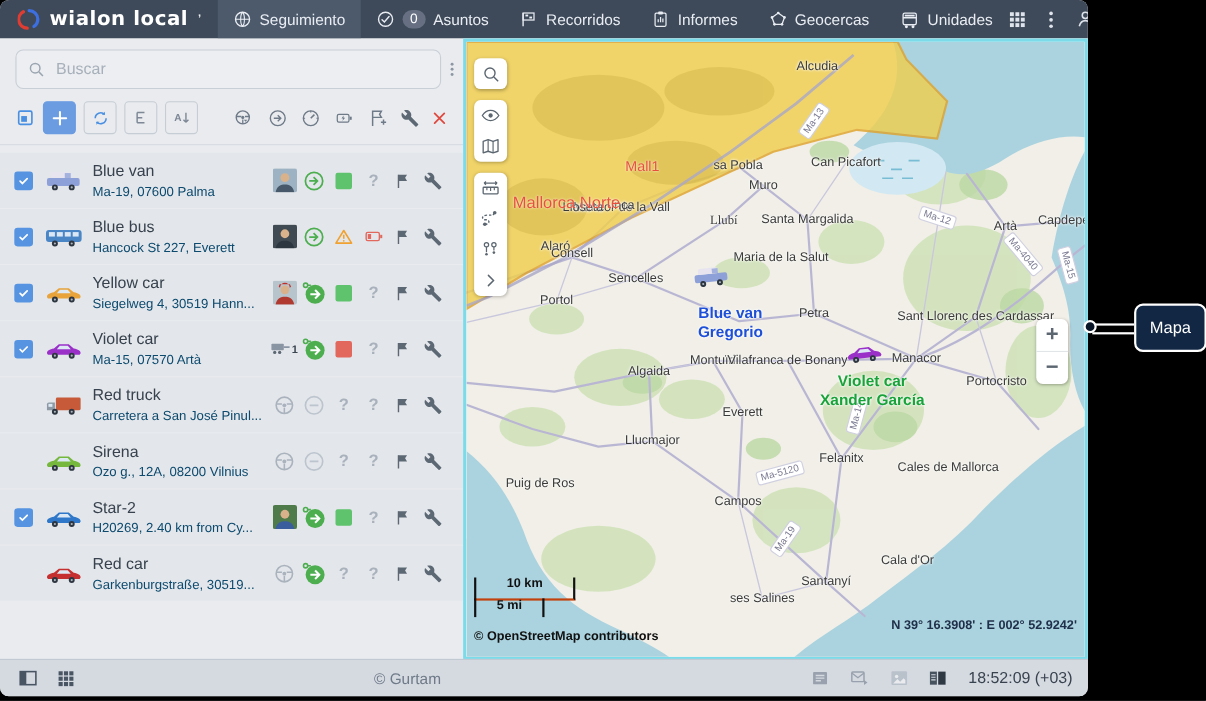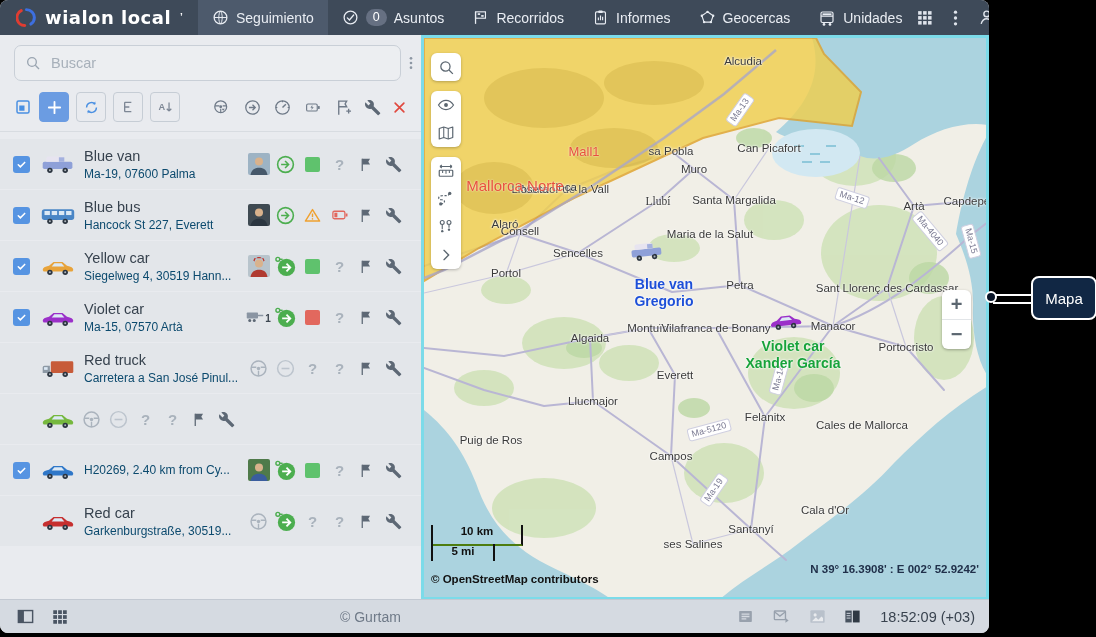--- a/index.html
+++ b/index.html
@@ -70,21 +70,21 @@
   .mgroup{background:#fff;border-radius:6px;box-shadow:0 1px 3px rgba(0,0,0,.25);margin-bottom:10px;}
   .mbtn{width:30px;height:28px;display:flex;align-items:center;justify-content:center;cursor:pointer;color:#5b6670;}
   #zoom-ctrl{position:absolute;right:22px;top:252px;width:29px;background:#fff;border-radius:6px;
     box-shadow:0 1px 3px rgba(0,0,0,.3);}
   .zbtn{height:29px;display:flex;align-items:center;justify-content:center;font-size:20px;color:#5b6670;
     cursor:pointer;font-weight:bold;}
   .zbtn:first-child{border-bottom:1px solid #e2e5e8;}
   
   #scalebar{position:absolute;left:7px;top:487px;width:92px;height:40px;color:#111;font-size:11.5px;font-weight:bold;}
   #sb-km{position:absolute;left:0;top:0;width:88px;height:19px;border-left:2px solid #111;
-    border-right:2px solid #111;border-bottom:2px solid #4d7c0f;}
+    border-right:2px solid #111;border-bottom:2px solid #c2410c;}
   #sb-km span{position:absolute;left:0;right:0;top:0px;text-align:center;}
   #sb-mi{position:absolute;left:0;top:19px;width:60px;height:17px;border-left:2px solid #111;
     border-right:2px solid #111;border-top:0;}
   #sb-mi span{position:absolute;left:0;right:0;top:1px;text-align:center;}
   #attribution{position:absolute;left:7px;top:535px;font-size:11.5px;font-weight:bold;color:#111;}
   #coords{position:absolute;right:14px;top:525px;font-size:11.5px;font-weight:bold;color:#20304a;}
   
   #bottombar{position:absolute;left:0;right:0;bottom:0;height:33px;background:#d5dae1;display:flex;
     align-items:center;border-top:1px solid #c3c9d2;}
   #bb-left{display:flex;align-items:center;gap:16px;padding-left:16px;}
@@ -667,20 +667,24 @@
             <span class="uveh">
               <svg width="36" height="21" viewBox="0 0 40 22">
     <path d="M3 15c0-2.5 2.5-4 7-4.8L15 6h10l5 4.2c4.5.8 7 2.3 7 4.8l-1 1.5H4z" fill="#76b83e"></path>
     <path d="M16 7.5h8l3 3.5H13z" fill="#dce9f5"></path>
                 <circle cx="11" cy="17.5" r="3" fill="#2c3540"></circle>
                 <circle cx="28" cy="17.5" r="3" fill="#2c3540"></circle>
                 <circle cx="11" cy="17.5" r="1.1" fill="#aeb6bd"></circle>
                 <circle cx="28" cy="17.5" r="1.1" fill="#aeb6bd"></circle>
               </svg>
             </span>
+            <span class="utxt">
+       <div class="uname">Sirena</div>
+       <div class="uaddr">Ozo g., 12A, 08200 Vilnius</div>
+     </span>
             <span class="uicons">
               <span class="uslot">
                 <span class="icn">
                   <svg width="21" height="21" viewBox="0 0 24 24" fill="none">
                     <circle cx="12" cy="12" r="8.5" stroke="#aab3bd" stroke-width="1.7"></circle>
                     <circle cx="12" cy="12" r="2" fill="#aab3bd"></circle>
                     <path d="M3.5 10.5h6M14.5 10.5h6M12 14.5v6" stroke="#aab3bd" stroke-width="1.6"></path>
                   </svg>
                 </span>
               </span>
@@ -725,20 +729,21 @@
               <svg width="36" height="21" viewBox="0 0 40 22">
     <path d="M3 15c0-2.5 2.5-4 7-4.8L15 6h10l5 4.2c4.5.8 7 2.3 7 4.8l-1 1.5H4z" fill="#2f77c8"></path>
     <path d="M16 7.5h8l3 3.5H13z" fill="#dce9f5"></path>
                 <circle cx="11" cy="17.5" r="3" fill="#2c3540"></circle>
                 <circle cx="28" cy="17.5" r="3" fill="#2c3540"></circle>
                 <circle cx="11" cy="17.5" r="1.1" fill="#aeb6bd"></circle>
                 <circle cx="28" cy="17.5" r="1.1" fill="#aeb6bd"></circle>
               </svg>
             </span>
             <span class="utxt">
+       <div class="uname">Star-2</div>
        <div class="uaddr">H20269, 2.40 km from Cy...</div>
      </span>
             <span class="uicons">
               <span class="uslot">
                 <span class="avatar"><svg width="22" height="22" viewBox="0 0 22 22">
     <rect width="22" height="22" fill="#4f7a4a"></rect>
     <circle cx="11" cy="8.5" r="4" fill="#d9b28c"></circle>
 
     <path d="M2.5 22c1-6 5-7.2 8.5-7.2s7.5 1.2 8.5 7.2z" fill="#3a5d9e"></path>
                   </svg></span>

